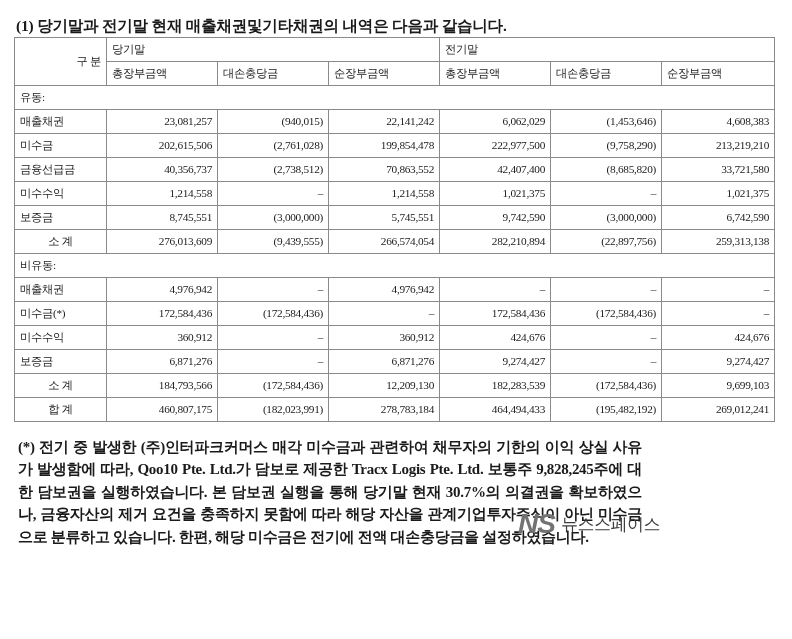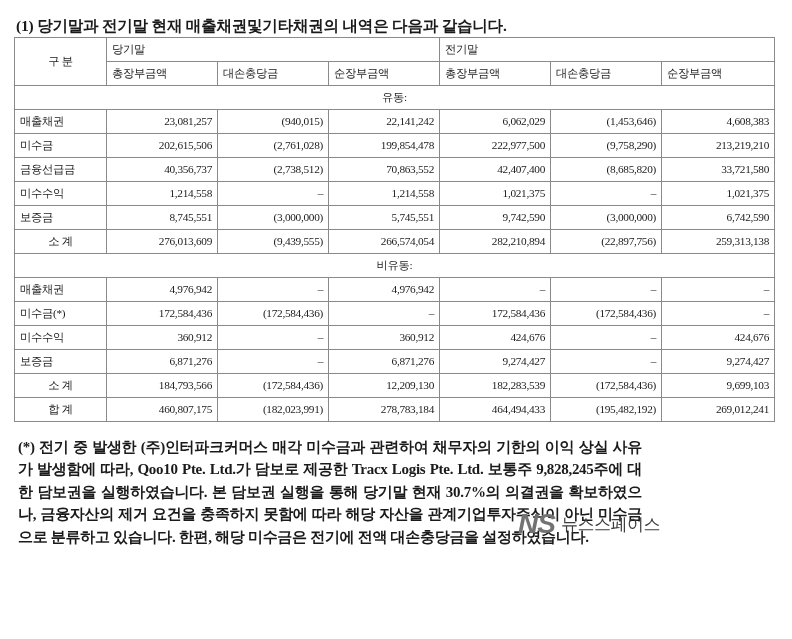--- a/index.html
+++ b/index.html
@@ -43,21 +43,21 @@
   }
   table.fin th, table.fin td {
     border: 1px solid #8a8a8a;
     padding: 3px 5px;
     height: 17px;
     vertical-align: middle;
     letter-spacing: -0.3px;
   }
   th.hdr-gubun {
     width: 92px;
-    text-align: center;
+    text-align: right;
     font-weight: normal;
     padding-left: 6px;
   }
   th.hdr-group {
     text-align: left;
     font-weight: normal;
     padding-left: 6px;
   }
   th.hdr-col {
     text-align: left;
@@ -68,21 +68,21 @@
     text-align: left;
     padding-left: 5px;
     white-space: nowrap;
   }
   td.num {
     text-align: right;
     padding-right: 6px;
     white-space: nowrap;
   }
   tr.section td {
-    text-align: center;
+    text-align: left;
     font-weight: normal;
   }
   td.subtotal-label {
     text-align: center;
     letter-spacing: 4px;
     padding-left: 0;
   }
   .note {
     font-size: 15px;
     font-weight: bold;

